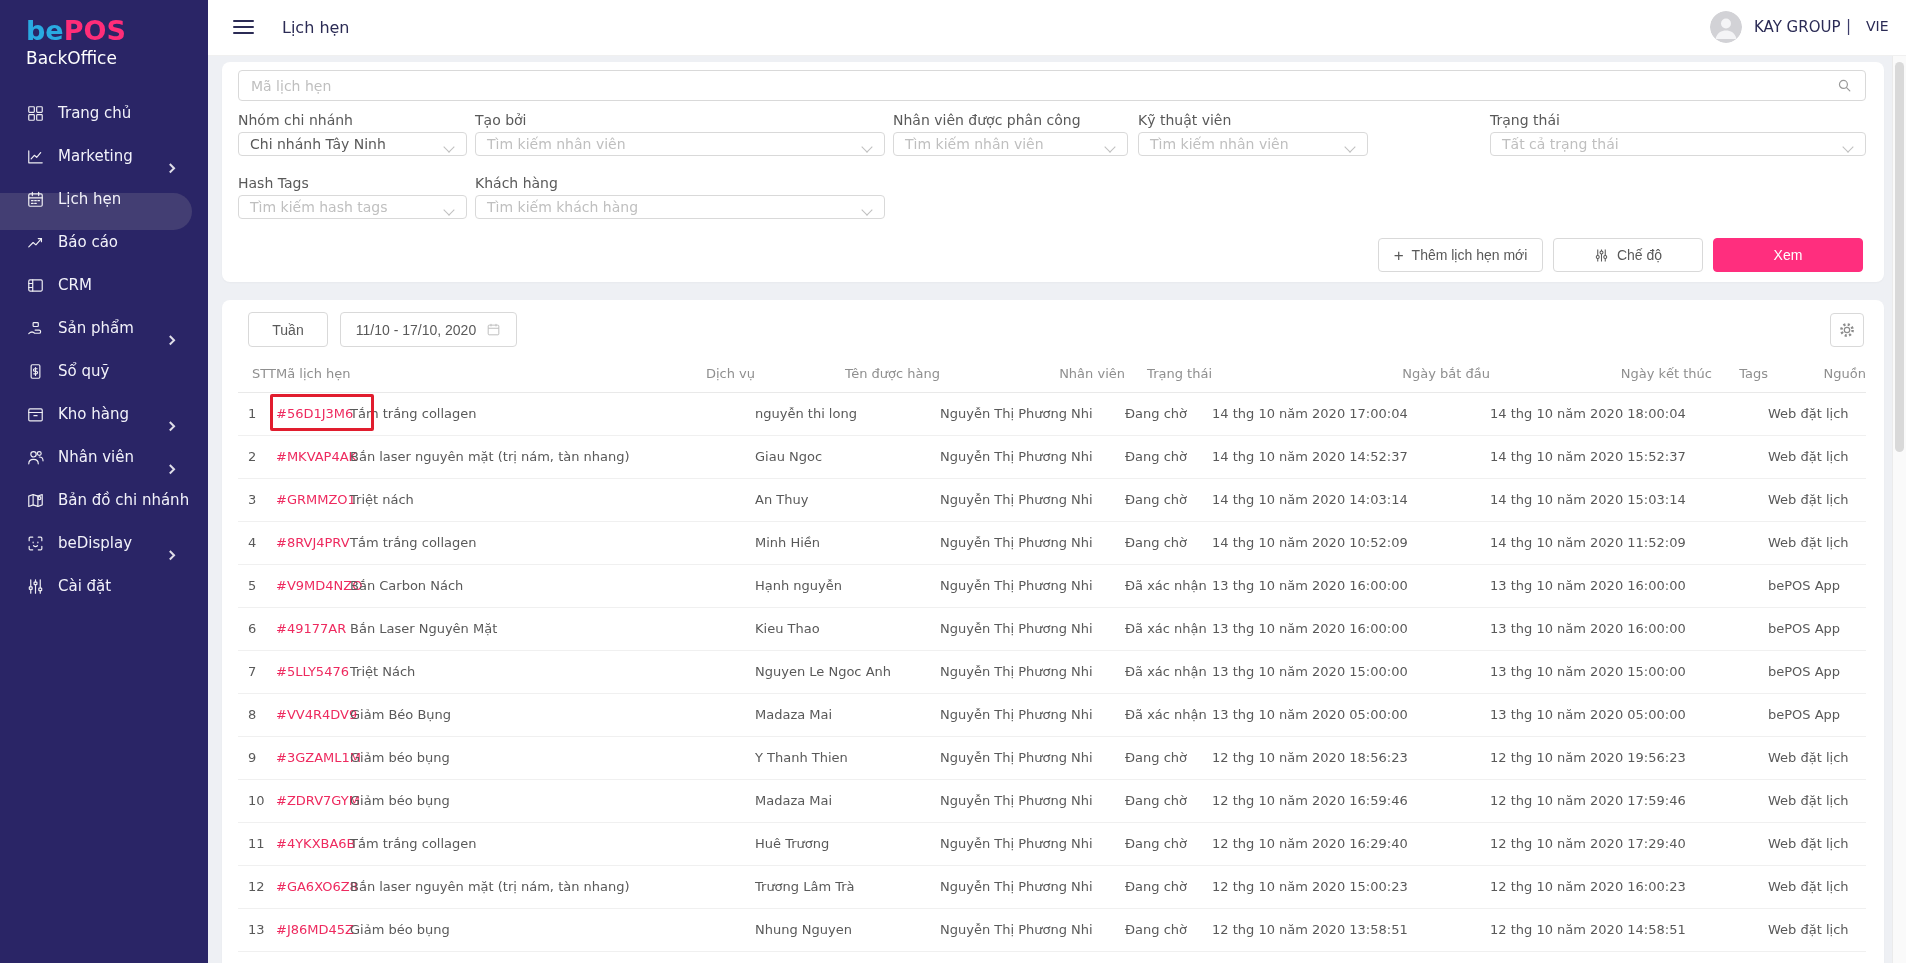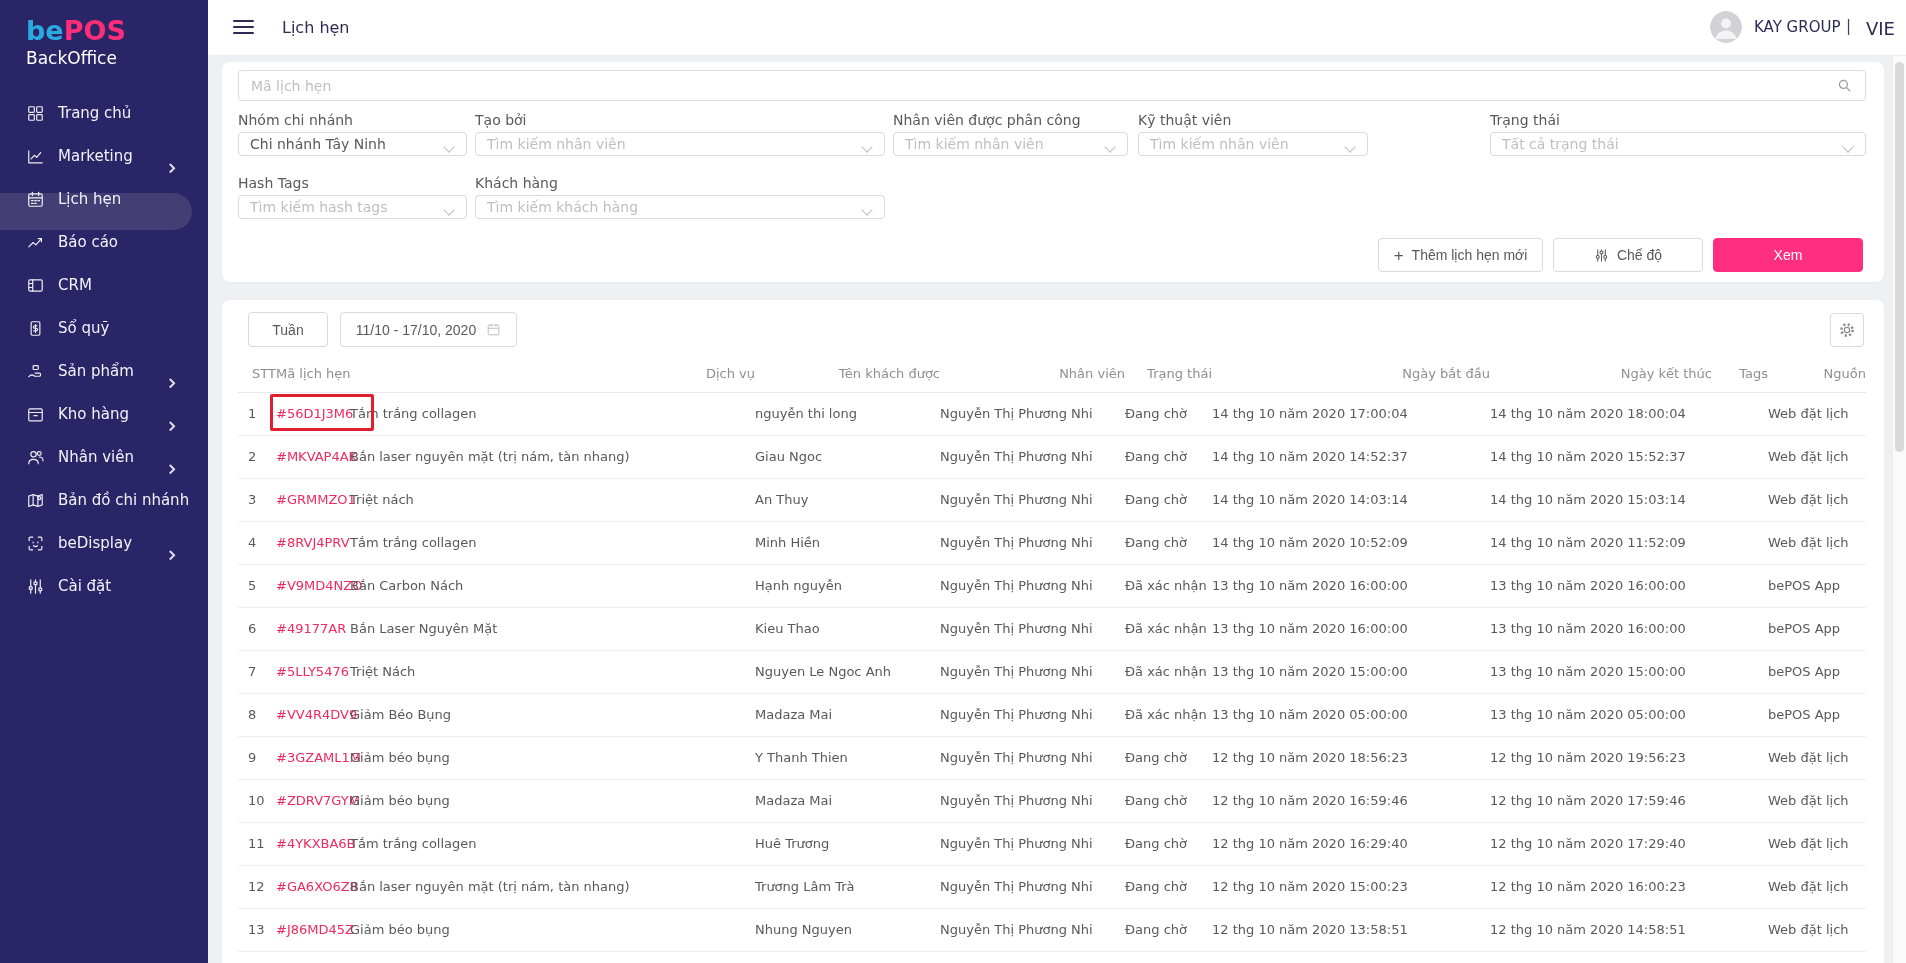--- a/index.html
+++ b/index.html
@@ -22,21 +22,21 @@
   .mi-caret{position:absolute;left:167px;top:50%;width:7px;height:7px;border-right:2px solid rgba(255,255,255,.85);border-top:2px solid rgba(255,255,255,.85);transform:translateY(-60%) rotate(45deg)}
 
   
   .topbar{position:absolute;left:208px;top:0;width:1698px;height:56px;background:#fff;border-bottom:1px solid #f0f0f0;z-index:4}
   .hamburger{position:absolute;left:25px;top:20px;width:21px;cursor:pointer}
   .hamburger span{display:block;height:2px;background:#2b2b55;margin-bottom:4px;border-radius:1px}
   .page-title{position:absolute;left:74px;top:18px;font-size:16px;color:#2b2b55}
   .avatar{position:absolute;left:1502px;top:11px;width:32px;height:32px;border-radius:50%;overflow:hidden;cursor:pointer}
   .account-name{position:absolute;left:1546px;top:18px;font-size:15px;color:#2b2b55;cursor:pointer}
   .account-divider{position:absolute;left:1638px;top:17px;font-size:15px;color:#3d3d6b}
-  .lang{position:absolute;left:1658px;top:18px;font-size:18px;color:#2b2b55;cursor:pointer}
+  .lang{position:absolute;left:1658px;top:18px;font-size:14px;color:#2b2b55;cursor:pointer}
 
   
   .filter-card{position:absolute;left:222px;top:62px;width:1662px;height:220px;background:#fff;border-radius:8px;box-shadow:0 1px 2px rgba(0,0,0,.03);z-index:2}
   .search-box{position:absolute;left:16px;top:8px;width:1628px;height:31px;border:1px solid #d9d9d9;border-radius:4px;display:flex;align-items:center;padding:0 12px;background:#fff;cursor:text}
   .search-ph{color:#bfbfbf;font-size:14px}
   .search-icon{margin-left:auto;display:inline-flex}
   .ffield{position:absolute}
   .flabel{font-size:14px;color:#595959;height:20px}
   .fselect{height:24px;border:1px solid #d9d9d9;border-radius:4px;background:#fff;display:flex;align-items:center;padding:0 26px 0 11px;font-size:14px;position:relative;cursor:pointer;white-space:nowrap;overflow:hidden}
   .fvalue{color:#595959}
@@ -128,35 +128,35 @@
           <svg viewBox="0 0 24 24" fill="none" stroke="#ffffff" stroke-width="1.5" stroke-linecap="round" stroke-linejoin="round">
             <rect x="3.5" y="5" width="17" height="14" rx="1.5"></rect>
             <path d="M8.5 5v14M3.5 9.5h5M3.5 14.5h5"></path>
           </svg>
         </span>
         <span class="mi-label">CRM</span>
       </div>
       <div class="menu-item">
         <span class="mi-icon">
           <svg viewBox="0 0 24 24" fill="none" stroke="#ffffff" stroke-width="1.5" stroke-linecap="round" stroke-linejoin="round">
+            <rect x="9" y="4.5" width="6.5" height="5" rx="1"></rect>
+            <path d="M3.5 18.5c2.5-2.5 5.5-2.5 7.5-.5h5.5a2 2 0 000-4h-5"></path>
+          </svg>
+        </span>
+        <span class="mi-label">Sản phẩm</span>
+        <span class="mi-caret"></span>
+      </div>
+      <div class="menu-item">
+        <span class="mi-icon">
+          <svg viewBox="0 0 24 24" fill="none" stroke="#ffffff" stroke-width="1.5" stroke-linecap="round" stroke-linejoin="round">
             <rect x="6.5" y="3.5" width="11" height="17" rx="1.5"></rect>
             <path d="M14 8.5h-3a1.6 1.6 0 000 3.2h2a1.6 1.6 0 010 3.2h-3.2M12 7v10"></path>
           </svg>
         </span>
         <span class="mi-label">Sổ quỹ</span>
-      </div>
-      <div class="menu-item">
-        <span class="mi-icon">
-          <svg viewBox="0 0 24 24" fill="none" stroke="#ffffff" stroke-width="1.5" stroke-linecap="round" stroke-linejoin="round">
-            <rect x="9" y="4.5" width="6.5" height="5" rx="1"></rect>
-            <path d="M3.5 18.5c2.5-2.5 5.5-2.5 7.5-.5h5.5a2 2 0 000-4h-5"></path>
-          </svg>
-        </span>
-        <span class="mi-label">Sản phẩm</span>
-        <span class="mi-caret"></span>
       </div>
       <div class="menu-item">
         <span class="mi-icon">
           <svg viewBox="0 0 24 24" fill="none" stroke="#ffffff" stroke-width="1.5" stroke-linecap="round" stroke-linejoin="round">
             <rect x="3.5" y="5" width="17" height="15" rx="1.5"></rect>
             <path d="M3.5 9.5h17M10 13.5h4"></path>
           </svg>
         </span>
         <span class="mi-label">Kho hàng</span>
         <span class="mi-caret"></span>
@@ -335,21 +335,21 @@
         <col style="width:278px">
         <col style="width:222px">
         <col style="width:56px">
         <col style="width:98px">
     </colgroup>
     <thead>
       <tr>
         <th>STT</th>
         <th>Mã lịch hẹn</th>
         <th>Dịch vụ</th>
-        <th>Tên khách được</th>
+        <th>Tên được hàng</th>
         <th>Nhân viên</th>
         <th>Trạng thái</th>
         <th>Ngày bắt đầu</th>
         <th>Ngày kết thúc</th>
         <th>Tags</th>
         <th>Nguồn</th>
       </tr>
     </thead>
     <tbody>
         <tr>

